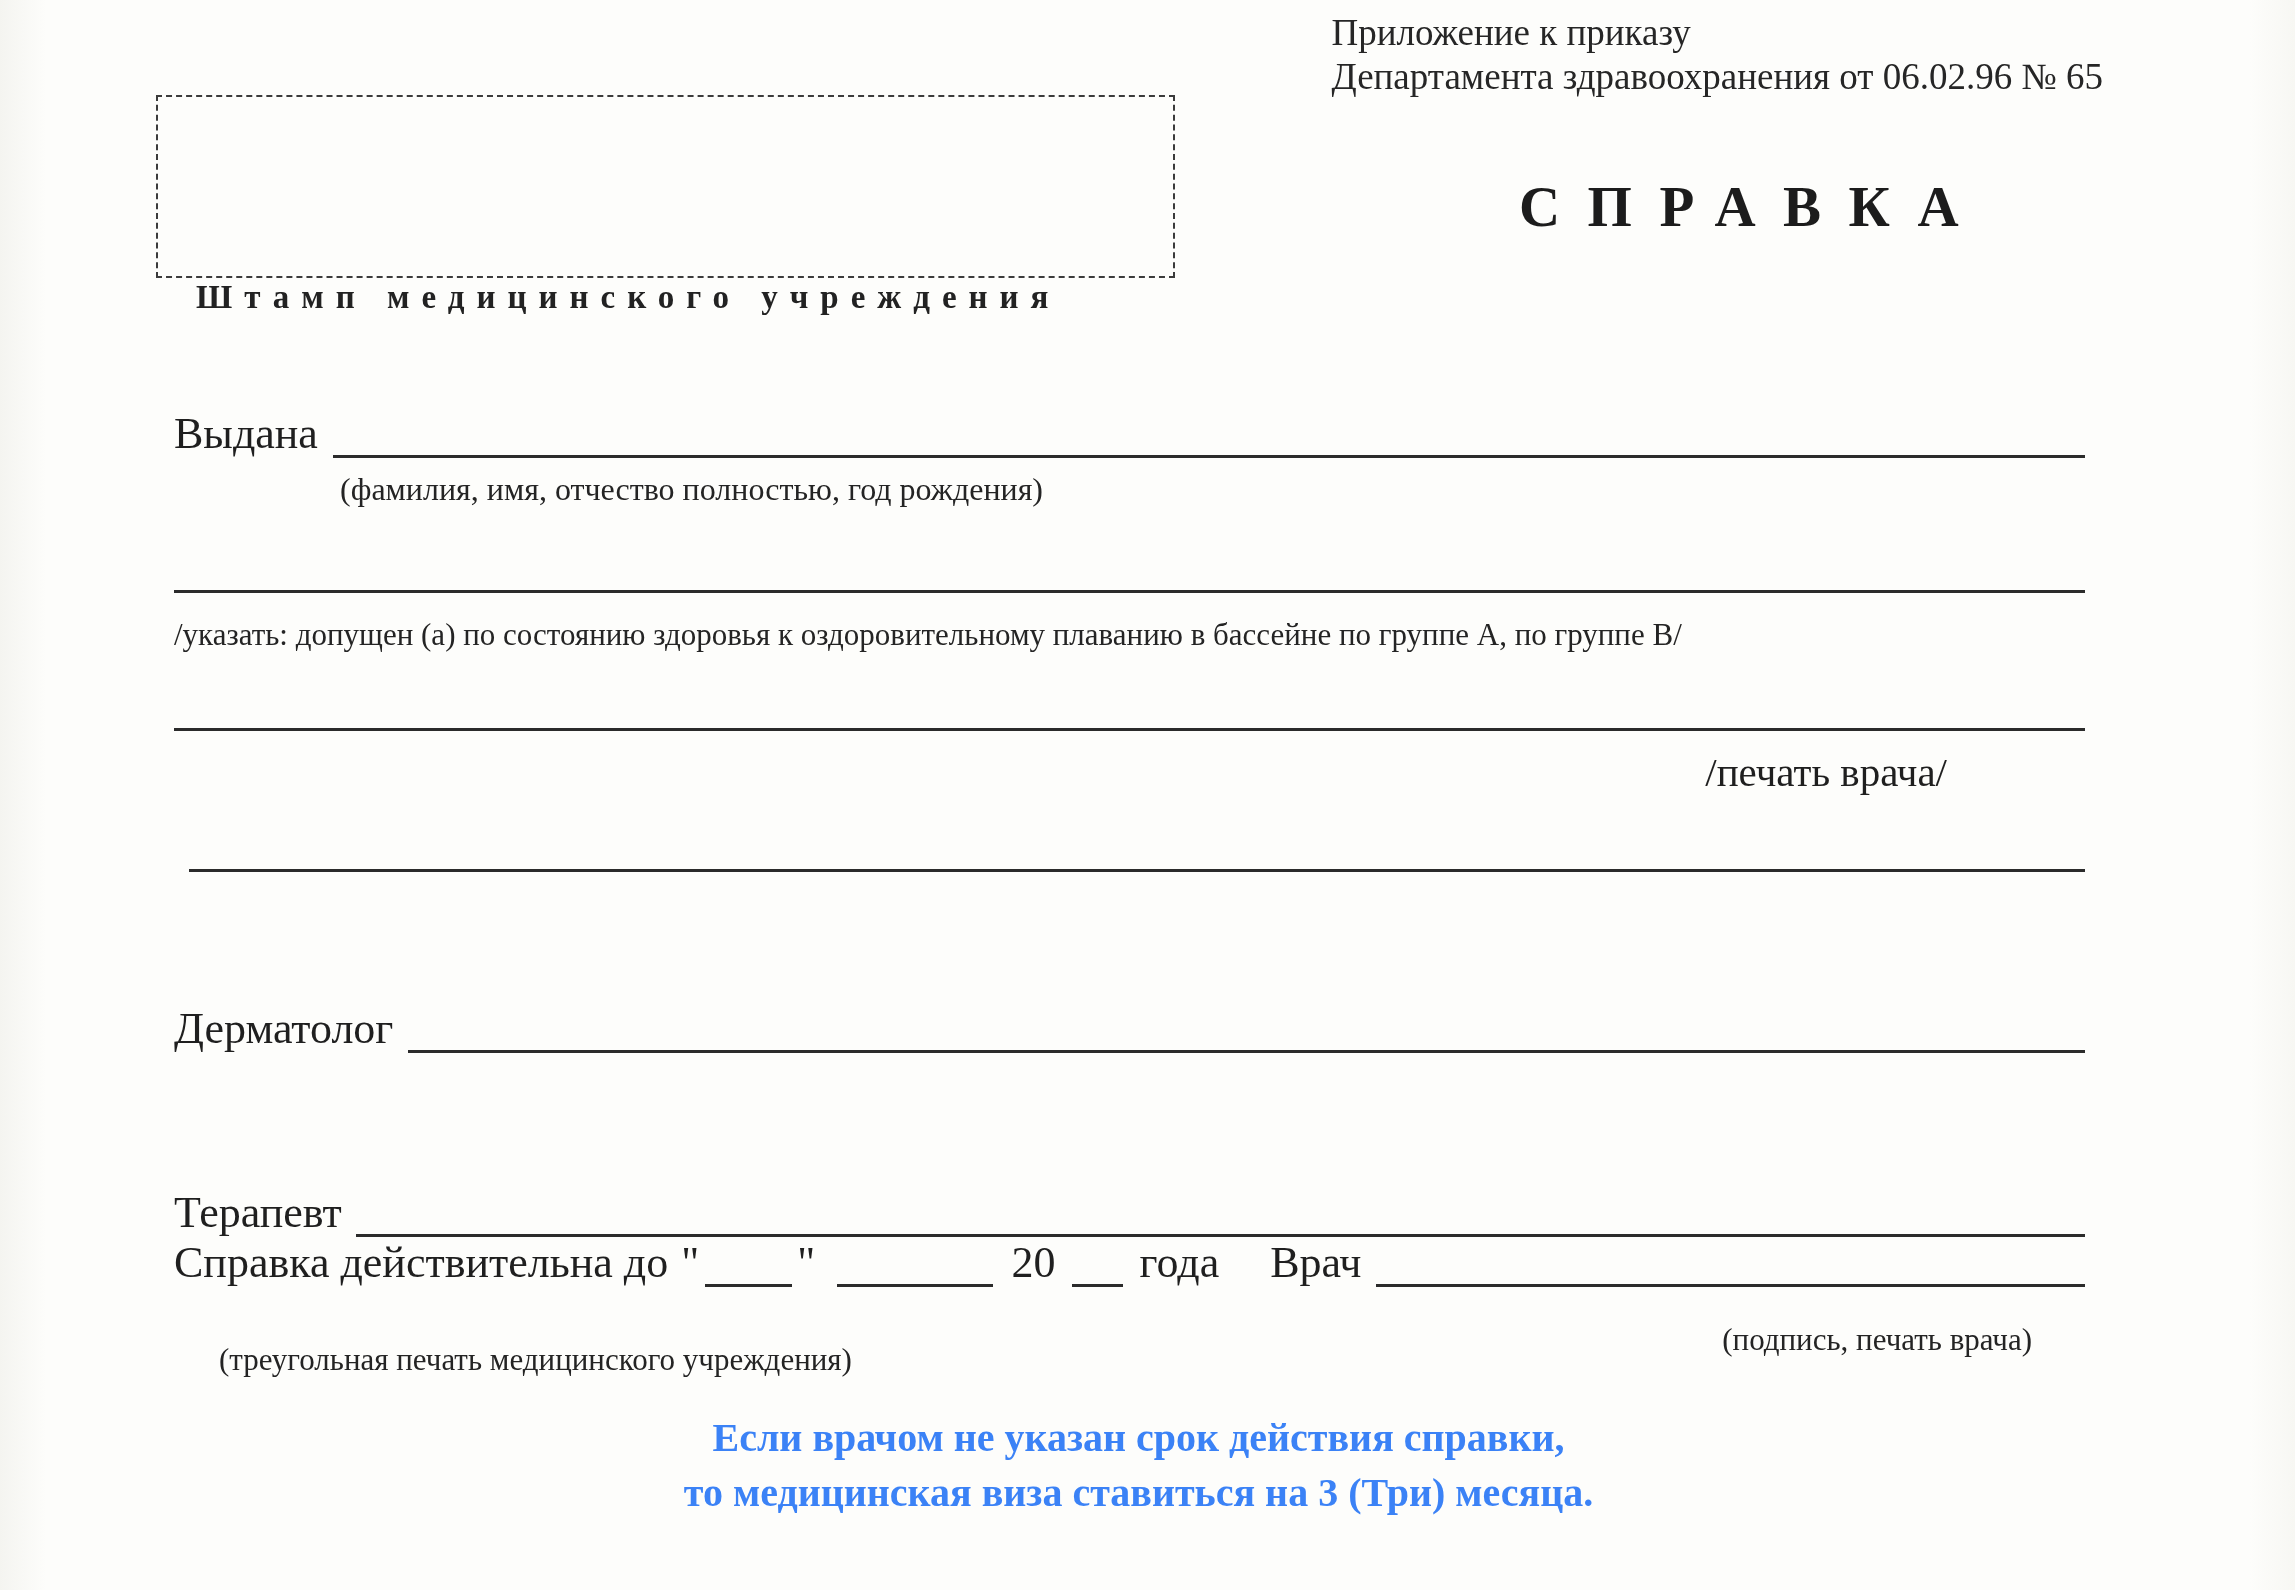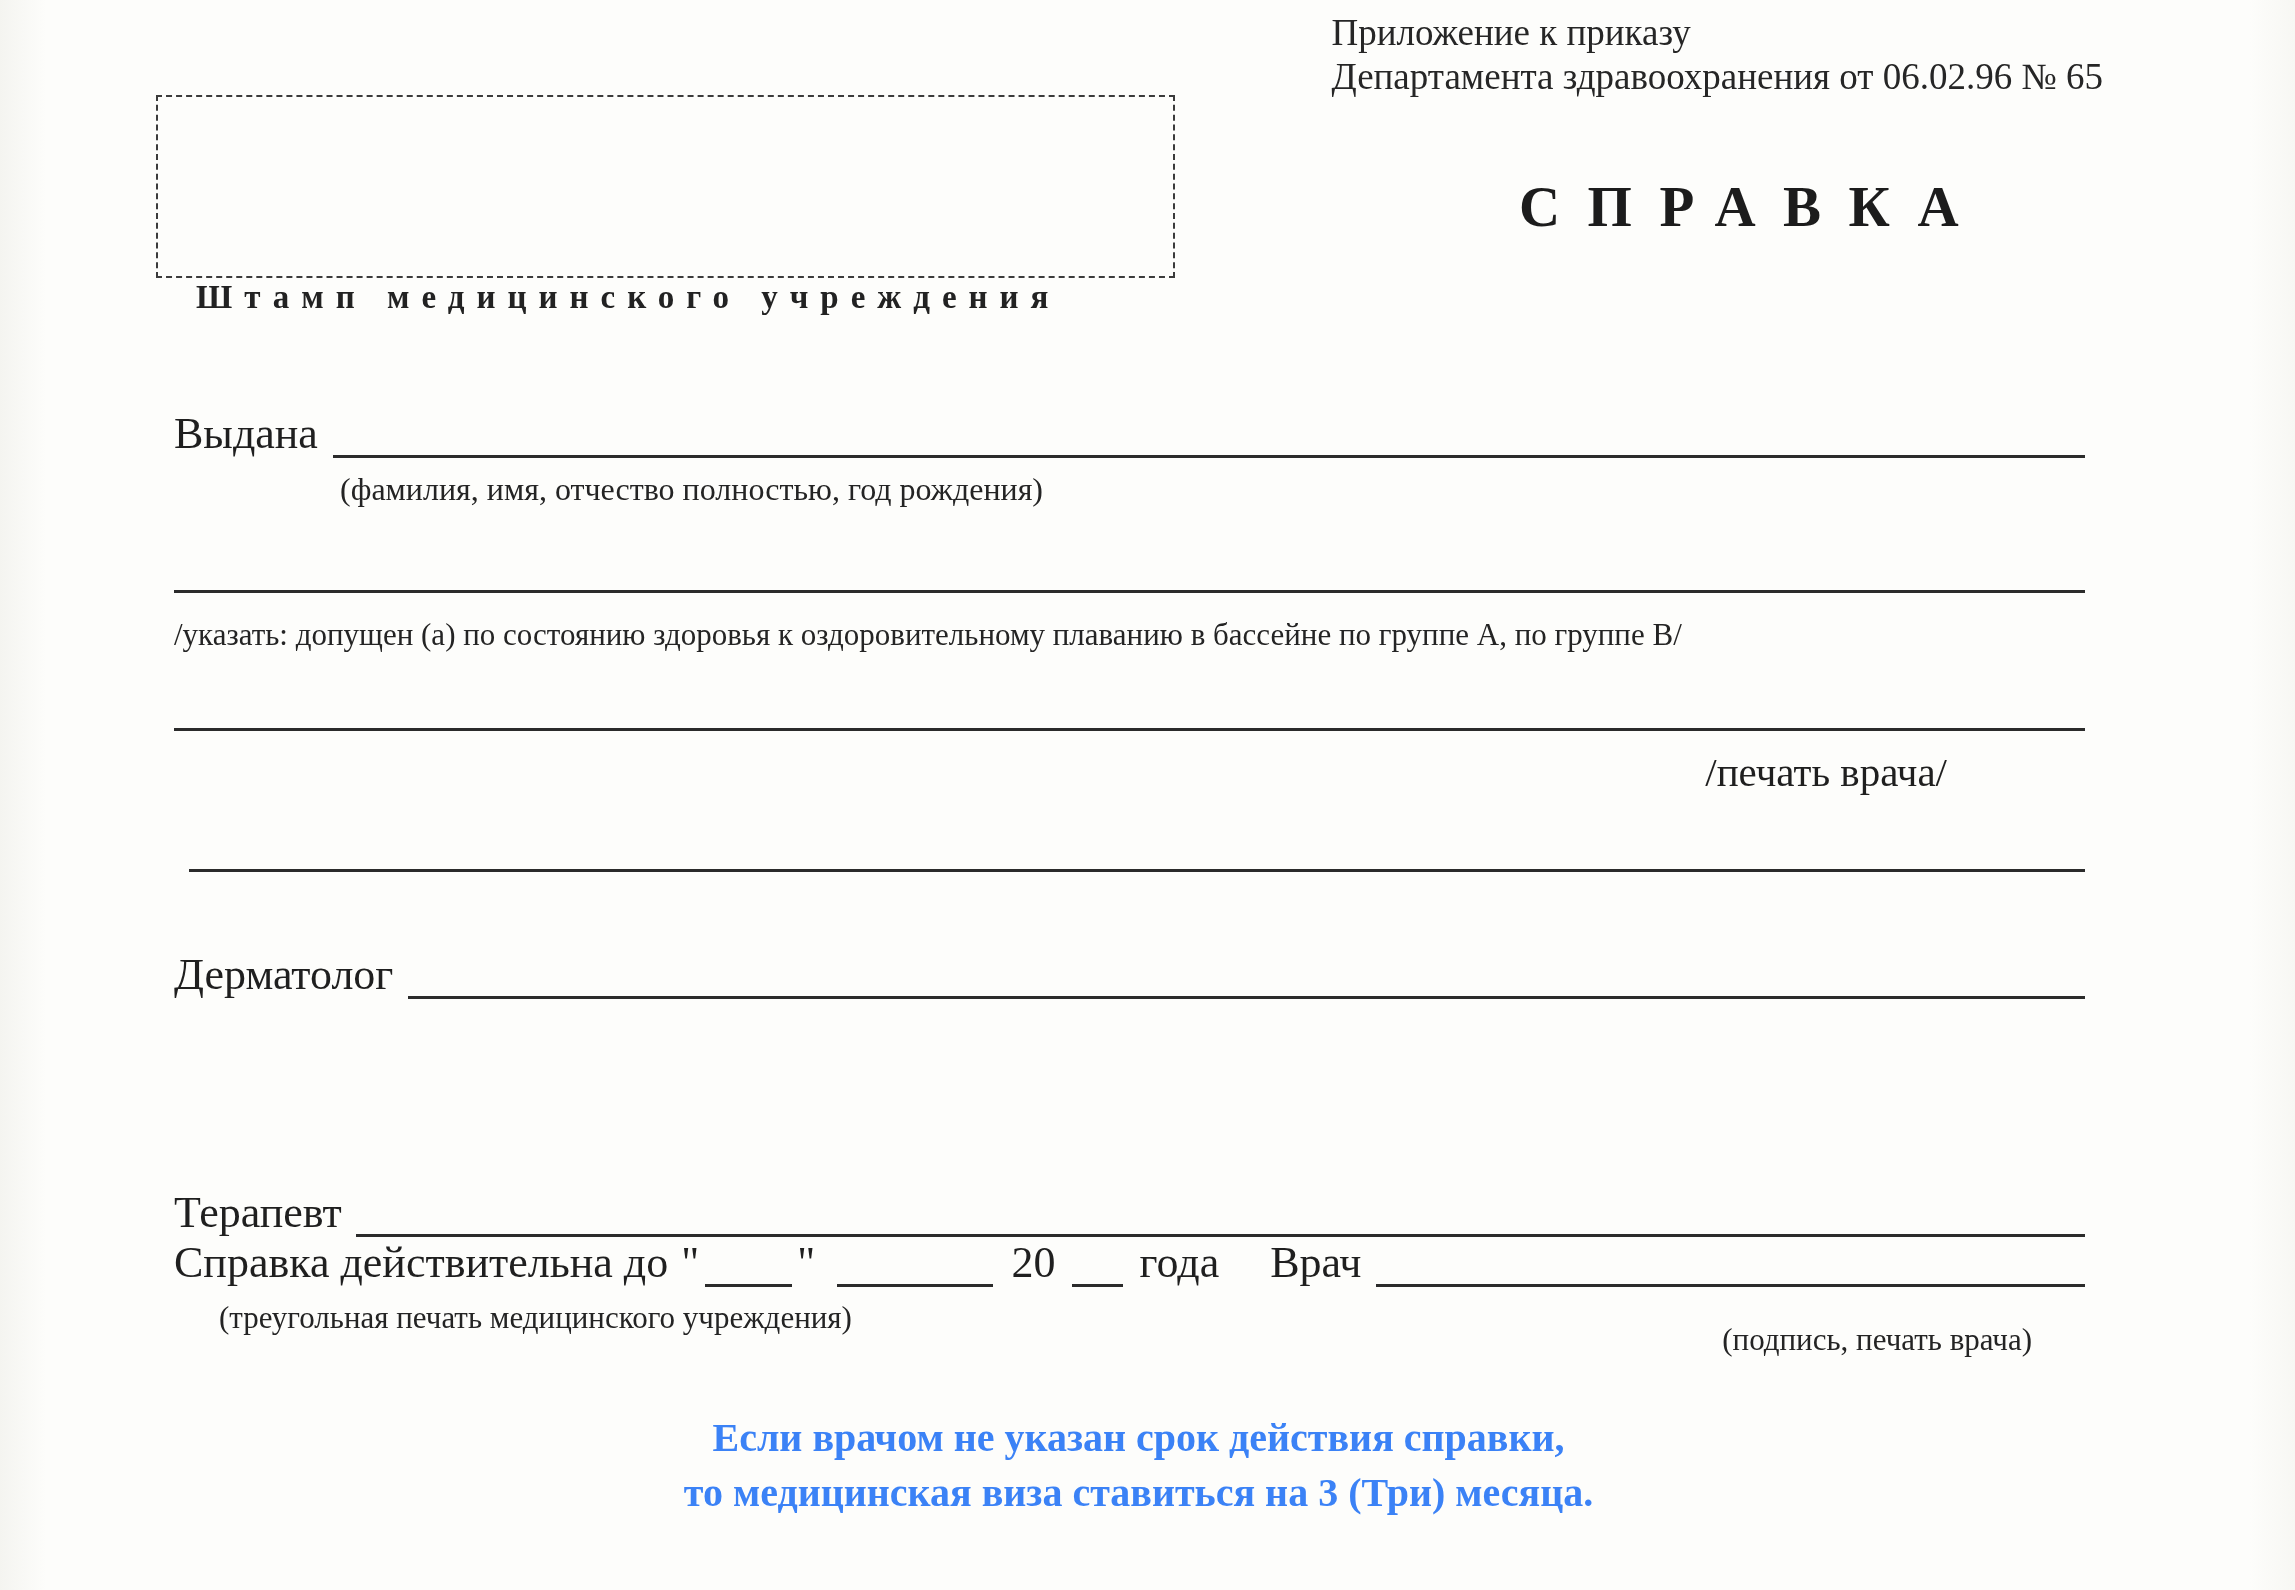--- a/index.html
+++ b/index.html
@@ -114,21 +114,21 @@
 <div class="abs rule" style="top:590px;"></div>
 <div class="abs hint" style="left:174px; right:211px; top:617px; font-size:31px;">/указать: допущен (а) по состоянию здоровья к оздоровительному плаванию в бассейне по группе А, по группе В/</div>
 <div class="abs rule" style="top:728px;"></div>
 
 <div class="abs seal-note">/печать врача/</div>
 
 <div class="abs row" style="top:863px;">
   <span class="blank fill"></span>
 </div>
 
-<div class="abs row" style="top:950px;">
+<div class="abs row" style="top:1004px;">
   <span class="label">Дерматолог</span>
   <span class="blank fill"></span>
 </div>
 
 <div class="abs row" style="top:1140px;margin-top:48px;">
   <span class="label">Терапевт</span>
   <span class="blank fill"></span>
 </div>
 
 <div class="abs row" style="top:1238px;">
@@ -137,20 +137,20 @@
   <span class="blank w95"></span>
   <span>"</span>
   <span class="blank w170"></span>
   <span class="ml20">20</span>
   <span class="blank w55"></span>
   <span>года</span>
   <span class="ml55">Врач</span>
   <span class="blank fill"></span>
 </div>
 
-<div class="abs small-caption" style="left:219px; top:1300px;">(треугольная печать медицинского учреждения)</div>
+<div class="abs small-caption" style="left:219px; top:1342px;">(треугольная печать медицинского учреждения)</div>
 <div class="abs small-caption" style="right:264px; top:1322px;">(подпись, печать врача)</div>
 
 <div class="abs footer-note" style="top:1410px;">
   <div>Если врачом не указан срок действия справки,</div>
   <div>то медицинская виза ставиться на 3 (Три) месяца.</div>
 </div>
 
 
 </body></html>

